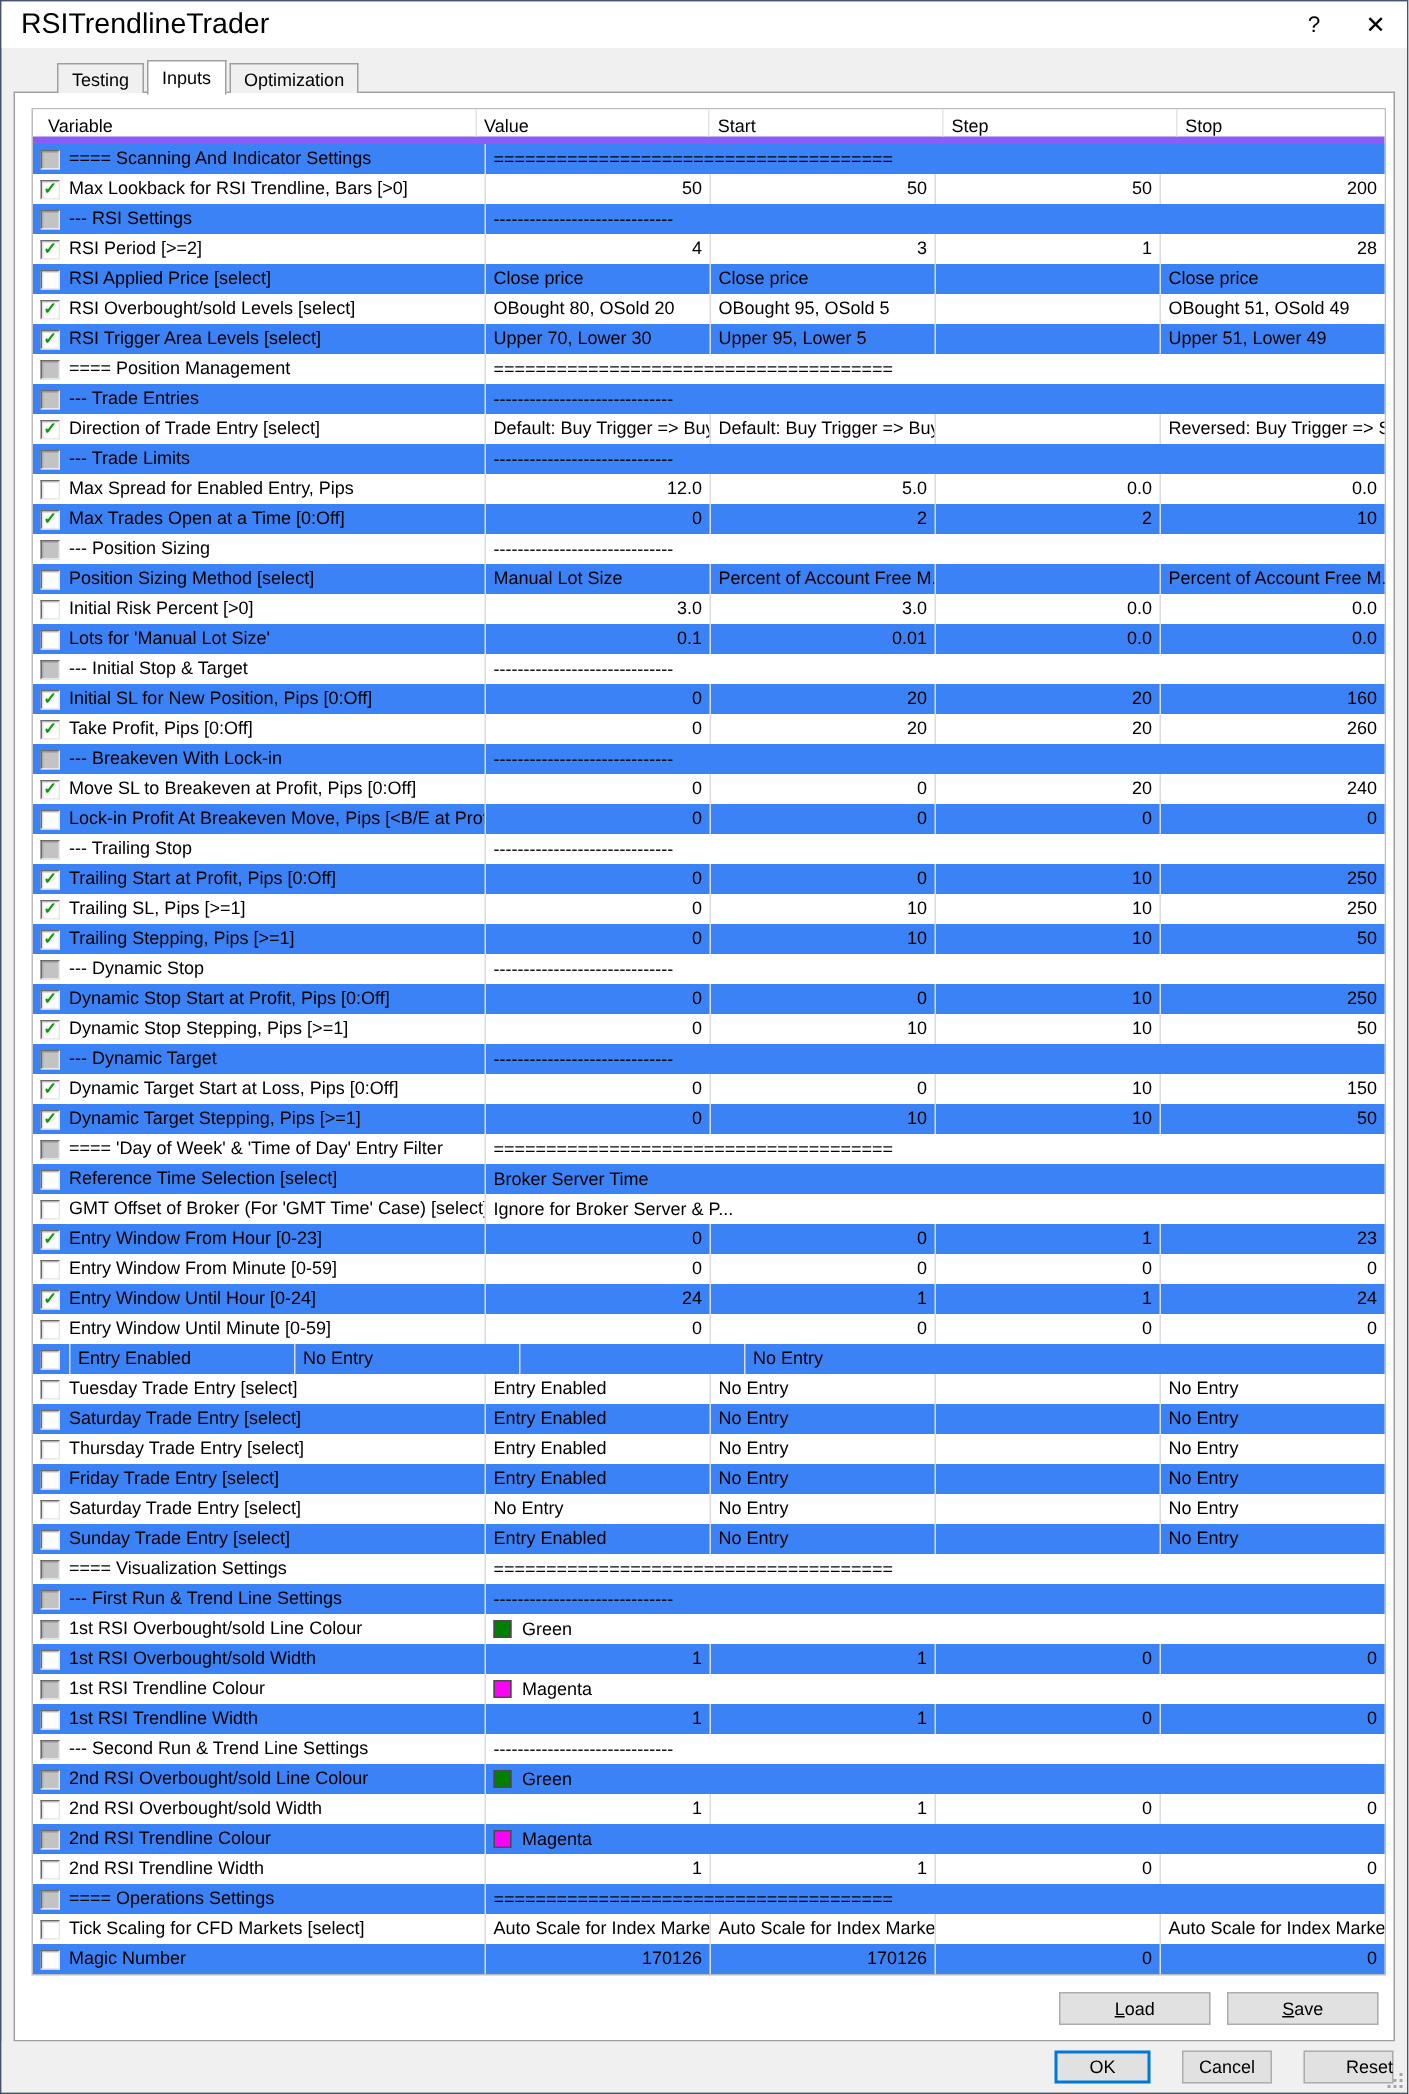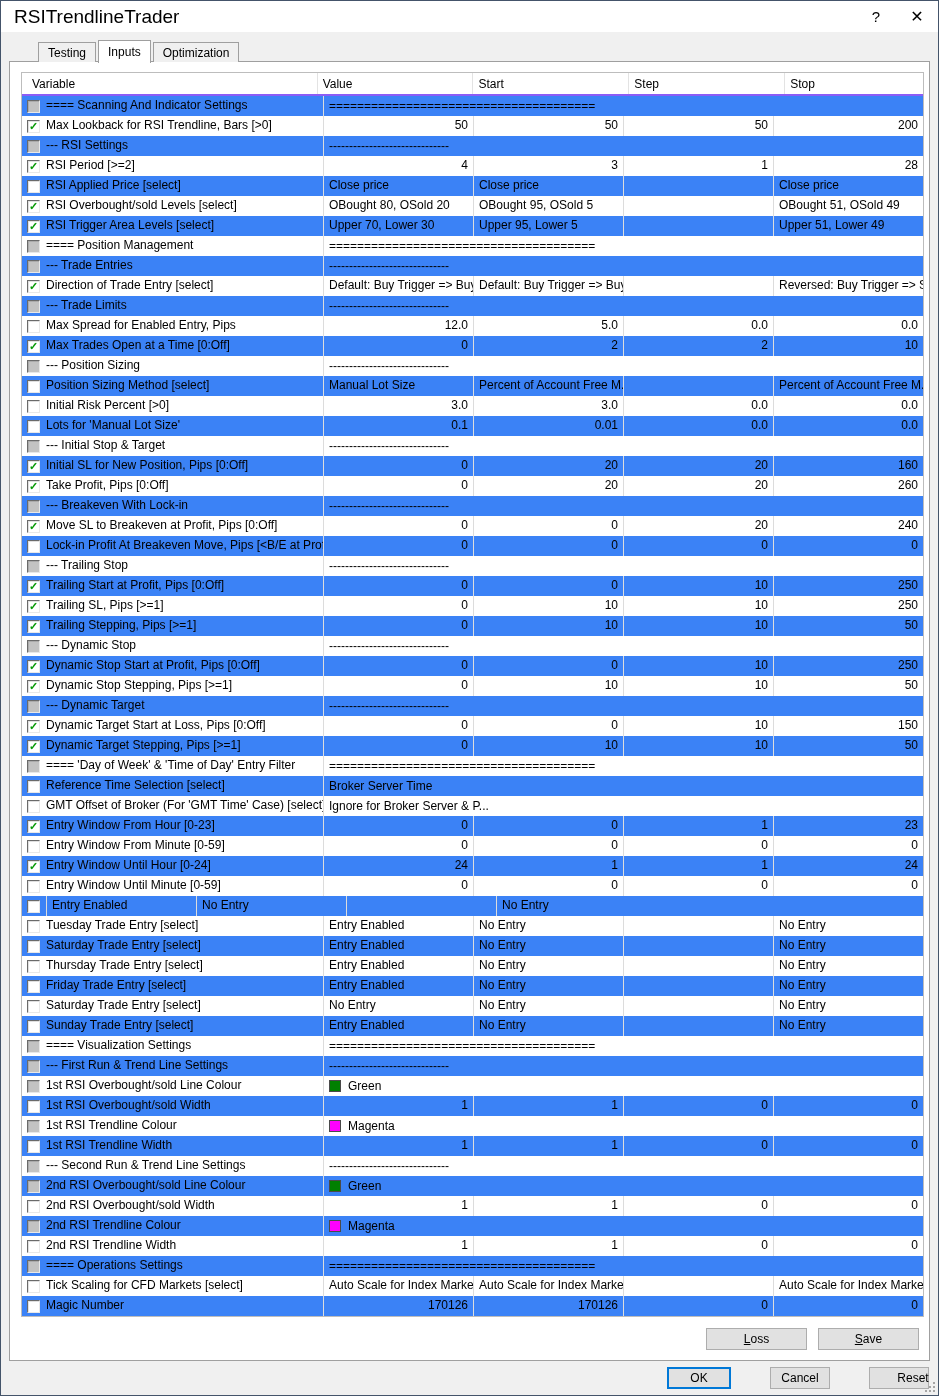--- a/index.html
+++ b/index.html
@@ -20,21 +20,21 @@
   
   .tabstrip{position:absolute;top:39px;left:9px;z-index:3;display:flex;align-items:flex-end;margin-left:28px;}
   .tab{height:20px;padding:3px 9px 0 9px;background:#f0f0f0;border:1px solid #9f9f9f;
     border-bottom:none;margin-right:2px;position:relative;top:0;}
   .tab.active{height:23px;background:#ffffff;z-index:4;margin-bottom:-1px;padding-top:4px;}
   
   .page{position:absolute;top:60px;left:8px;right:8px;bottom:34px;background:#ffffff;
     border:1px solid #9f9f9f;}
   
   .table{position:absolute;left:11px;top:10px;width:903px;border:1px solid #bdbdbd;background:#fff;}
-  .thead{display:flex;height:23px;line-height:23px;border-bottom:2px solid #8b5cf6;background:#fff;gap:17px;}
+  .thead{display:flex;height:23px;line-height:23px;border-bottom:5px solid #8b5cf6;background:#fff;gap:17px;}
   .th{white-space:nowrap;overflow:hidden;}
   .th.var{width:301px;padding-left:10px;text-align:left;}
   .th.num{width:150px;padding:0 5px;border-left:1px solid #e3e3e3;}
   .trow{display:flex;height:20px;line-height:19px;background:#fff;}
   .trow.alt{background:#3b82f6;}
   .c-check{width:24px;flex:none;display:flex;align-items:center;padding-left:5px;}
   .cb{width:13px;height:13px;flex:none;background:#fff;border:1px solid #808080;
     border-top-color:#6a6a6a;border-left-color:#6a6a6a;border-bottom-color:#e8e8e8;border-right-color:#e8e8e8;
     box-shadow:inset 1px 1px 0 rgba(0,0,0,.12);
     font-weight:bold;font-size:11px;line-height:11px;text-align:center;color:#0a9a0a;}
@@ -48,21 +48,21 @@
     display:flex;align-items:center;gap:7px;letter-spacing:0;}
   .swatch{width:12px;height:12px;flex:none;border:1px solid #4a4a4a;}
   
   .btn{background:#e1e1e1;border:1px solid #adadad;height:22px;display:flex;align-items:center;
     justify-content:center;font-family:"Liberation Sans",sans-serif;font-size:12px;cursor:default;}
   .ls-row{position:absolute;right:10px;bottom:10px;display:flex;gap:11px;}
   .btn.ls{width:101px;}
   .btn .lbl{display:inline-block;}
   .btn.ls .lbl::first-letter{text-decoration:underline;}
   .footer{position:absolute;left:0;right:0;bottom:0;height:34px;background:#f0f0f0;
-    display:flex;align-items:center;justify-content:flex-end;gap:39px;padding-right:9px;}
+    display:flex;align-items:center;justify-content:flex-end;gap:21px;padding-right:9px;}
   .btn.ok{width:64px;border:2px solid #0078d7;}
   .btn.cancel{width:60px;}
   .btn.reset{width:60px;padding-left:28px;}
   .grip{position:absolute;right:2px;bottom:2px;width:12px;height:12px;}
   .grip::after{content:"";position:absolute;right:1px;bottom:1px;width:2px;height:2px;background:#a5a5a5;
     box-shadow:-4px 0 #a5a5a5,-8px 0 #a5a5a5,0 -4px #a5a5a5,0 -8px #a5a5a5,-4px -4px #a5a5a5;}
 </style>
 </head>
 <body>
 
@@ -643,21 +643,21 @@
             <span class="c-val r">170126</span>
             <span class="c-val r">170126</span>
             <span class="c-val r">0</span>
             <span class="c-val r">0</span>
           </div>
         </div>
     </div>
 
     <div class="ls-row">
       <div class="btn ls">
-          <span class="lbl">Loss</span>
+          <span class="lbl">Load</span>
         </div>
       <div class="btn ls">
           <span class="lbl">Save</span>
         </div>
     </div>
   </div>
 
   <div class="footer">
     <div class="btn ok">
         <span class="lbl">OK</span>

